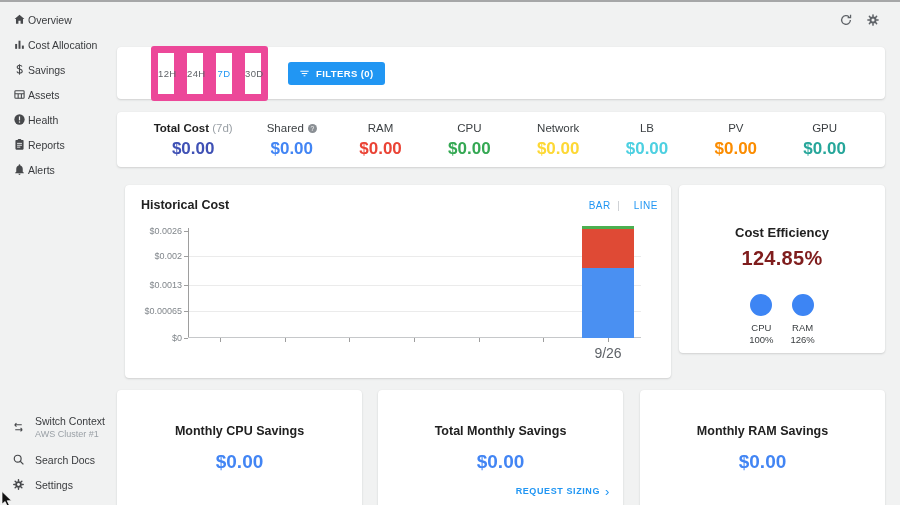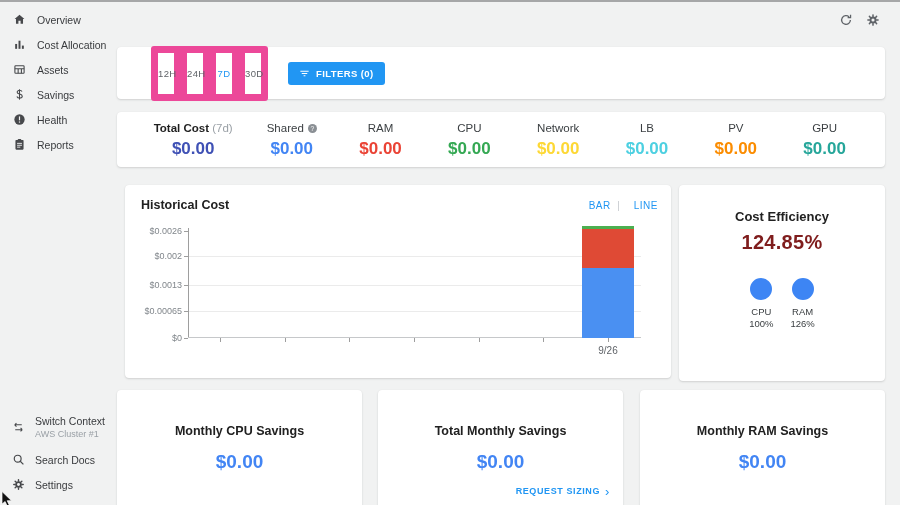--- a/index.html
+++ b/index.html
@@ -8,21 +8,21 @@
     position:relative; overflow:hidden;
     background:#f1f2f2;
     font-family:"Liberation Sans","DejaVu Sans",sans-serif;
     color:#212121;
   }
   .topline { position:absolute; top:0; left:0; width:900px; height:2px; background:#a6a7a8; }
 
   
   .sidebar { position:absolute; top:2px; left:0; width:106px; height:503px; }
   .nav { padding-top:5px; }
-  .nav-item { display:flex; align-items:center; height:25px; padding-left:13px; gap:11px; cursor:pointer; }
+  .nav-item { display:flex; align-items:center; height:25px; padding-left:13px; gap:2px; cursor:pointer; }
   .nav-icon { width:13px; height:13px; color:#47494c; flex:none; }
   .nav-icon svg { width:13px; height:13px; display:block; }
   .nav-label { font-size:10.5px; color:#393b3e; white-space:nowrap; }
   .foot-item { position:absolute; left:0; display:flex; align-items:center; padding-left:12px; gap:10px; cursor:pointer; }
   .foot-sub { font-size:9px; color:#9aa0a6; margin-top:2px; }
 
   
   .topbar-icons { position:absolute; top:13px; right:20px; display:flex; gap:13px; color:#5f6368; }
   .tb-icon { width:14px; height:14px; cursor:pointer; }
   .tb-icon svg { width:14px; height:14px; display:block; }
@@ -66,25 +66,25 @@
                   font-weight:500; letter-spacing:.5px; color:#2196f3; }
   .toggle-opt { cursor:pointer;margin-left:8px; }
   .toggle-div { width:1px; height:10px; background:#cfd2d6; margin:0 7px; }
   .plot { position:absolute; left:63px; top:41px; width:453px; height:112px; }
   .gridline { position:absolute; left:0; width:100%; height:1px; background:#ebebeb; }
   .yaxis { position:absolute; left:0; top:2px; width:1px; height:110px; background:#9e9e9e; }
   .xaxis { position:absolute; left:0; bottom:0; width:100%; height:1px; background:#c6c8ca; }
   .ylab { position:absolute; text-align:right; font-size:9px; color:#80868b; width:56px; }
   .ytick { position:absolute; width:4px; height:1px; background:#9e9e9e; }
   .xtick { position:absolute; width:1px; height:4px; background:#9e9e9e; }
-  .xlab { position:absolute; font-size:10px; color:#5f6368; transform:translateX(-50%); }
+  .xlab { position:absolute; font-size:14px; color:#5f6368; transform:translateX(-50%); }
   .bar-seg { position:absolute; }
 
   
-  .eff-card { left:679px; top:185px; width:206px; height:196px; text-align:center; padding-top:24px; }
+  .eff-card { left:679px; top:185px; width:206px; height:168px; text-align:center; padding-top:40px; }
   .eff-title { font-size:13px; font-weight:700; color:#212121; }
   .eff-value { margin-top:7px; font-size:20px; font-weight:700; letter-spacing:.3px; }
   .donut-row { display:flex; justify-content:center; gap:17px; margin-top:24px; }
   .donut { width:20px; height:20px; border-radius:50%; border:11px solid #3d85f4; margin:0 auto; }
   .donut-l1 { margin-top:6px; font-size:9.5px; color:#3c4043; }
   .donut-l2 { margin-top:1px; font-size:9.5px; color:#3c4043; }
 
   
   .sav-card { top:390px; width:245px; height:140px; text-align:center; padding-top:34px; }
   .sav-title { font-size:12.5px; font-weight:700; color:#212121; }
@@ -116,34 +116,34 @@
             <rect x="4" y="11" width="3.6" height="9"></rect>
             <rect x="10.2" y="5" width="3.6" height="15"></rect>
             <rect x="16.4" y="14" width="3.6" height="6"></rect>
           </svg>
         </span>
        <span class="nav-label">Cost Allocation</span>
      </div>
       <div class="nav-item">
        <span class="nav-icon">
           <svg viewBox="0 0 24 24" fill="none" stroke="currentColor" stroke-width="2">
+            <path d="M12 2.5v19"></path>
+            <path d="M16.6 6.6c-.8-1.5-2.5-2.3-4.5-2.3-2.4 0-4.4 1.3-4.4 3.4 0 4.6 9.4 2.5 9.4 7.3 0 2.2-2 3.5-4.9 3.5-2.3 0-4.2-1-5-2.8"></path>
+          </svg>
+        </span>
+       <span class="nav-label">Savings</span>
+     </div>
+      <div class="nav-item">
+       <span class="nav-icon">
+          <svg viewBox="0 0 24 24" fill="none" stroke="currentColor" stroke-width="2">
             <rect x="3.5" y="5" width="17" height="14" rx="1.5"></rect>
             <path d="M3.5 10.5h17M9.5 10.5V19M15.5 10.5V19"></path>
           </svg>
         </span>
        <span class="nav-label">Assets</span>
-     </div>
-      <div class="nav-item">
-       <span class="nav-icon">
-          <svg viewBox="0 0 24 24" fill="none" stroke="currentColor" stroke-width="2">
-            <path d="M12 2.5v19"></path>
-            <path d="M16.6 6.6c-.8-1.5-2.5-2.3-4.5-2.3-2.4 0-4.4 1.3-4.4 3.4 0 4.6 9.4 2.5 9.4 7.3 0 2.2-2 3.5-4.9 3.5-2.3 0-4.2-1-5-2.8"></path>
-          </svg>
-        </span>
-       <span class="nav-label">Savings</span>
      </div>
       <div class="nav-item">
        <span class="nav-icon">
           <svg viewBox="0 0 24 24" fill="currentColor">
             <circle cx="12" cy="12" r="9.5"></circle>
             <rect x="10.9" y="6.3" width="2.2" height="7.2" fill="#f1f2f2"></rect>
             <rect x="10.9" y="15.6" width="2.2" height="2.2" fill="#f1f2f2"></rect>
           </svg>
         </span>
        <span class="nav-label">Health</span>
@@ -152,20 +152,28 @@
        <span class="nav-icon">
           <svg viewBox="0 0 24 24" fill="currentColor">
             <rect x="4.5" y="3.5" width="15" height="18" rx="1.5"></rect>
             <rect x="9" y="1.8" width="6" height="3.6" rx="1"></rect>
             <rect x="7.5" y="9" width="9" height="1.7" fill="#f1f2f2"></rect>
             <rect x="7.5" y="12.5" width="9" height="1.7" fill="#f1f2f2"></rect>
             <rect x="7.5" y="16" width="6" height="1.7" fill="#f1f2f2"></rect>
           </svg>
         </span>
        <span class="nav-label">Reports</span>
+     </div>
+      <div class="nav-item">
+       <span class="nav-icon">
+          <svg viewBox="0 0 24 24" fill="currentColor">
+            <path d="M12 22a2 2 0 0 0 2-2h-4a2 2 0 0 0 2 2zm6-6v-5c0-3.1-1.6-5.6-4.5-6.3V4a1.5 1.5 0 0 0-3 0v.7C7.6 5.4 6 7.9 6 11v5l-2 2v1h16v-1l-2-2z"></path>
+          </svg>
+        </span>
+       <span class="nav-label">Alerts</span>
      </div>
     </div>
   <div>
       <div class="foot-item" style="top:413px">
        <span class="nav-icon">
           <svg viewBox="0 0 24 24" fill="none" stroke="currentColor" stroke-width="2">
             <path d="M18 7H5M5 7l3.2-3.2M5 7l3.2 3.2"></path>
             <path d="M6 16h13M19 16l-3.2-3.2M19 16l-3.2 3.2"></path>
           </svg>
         </span>

